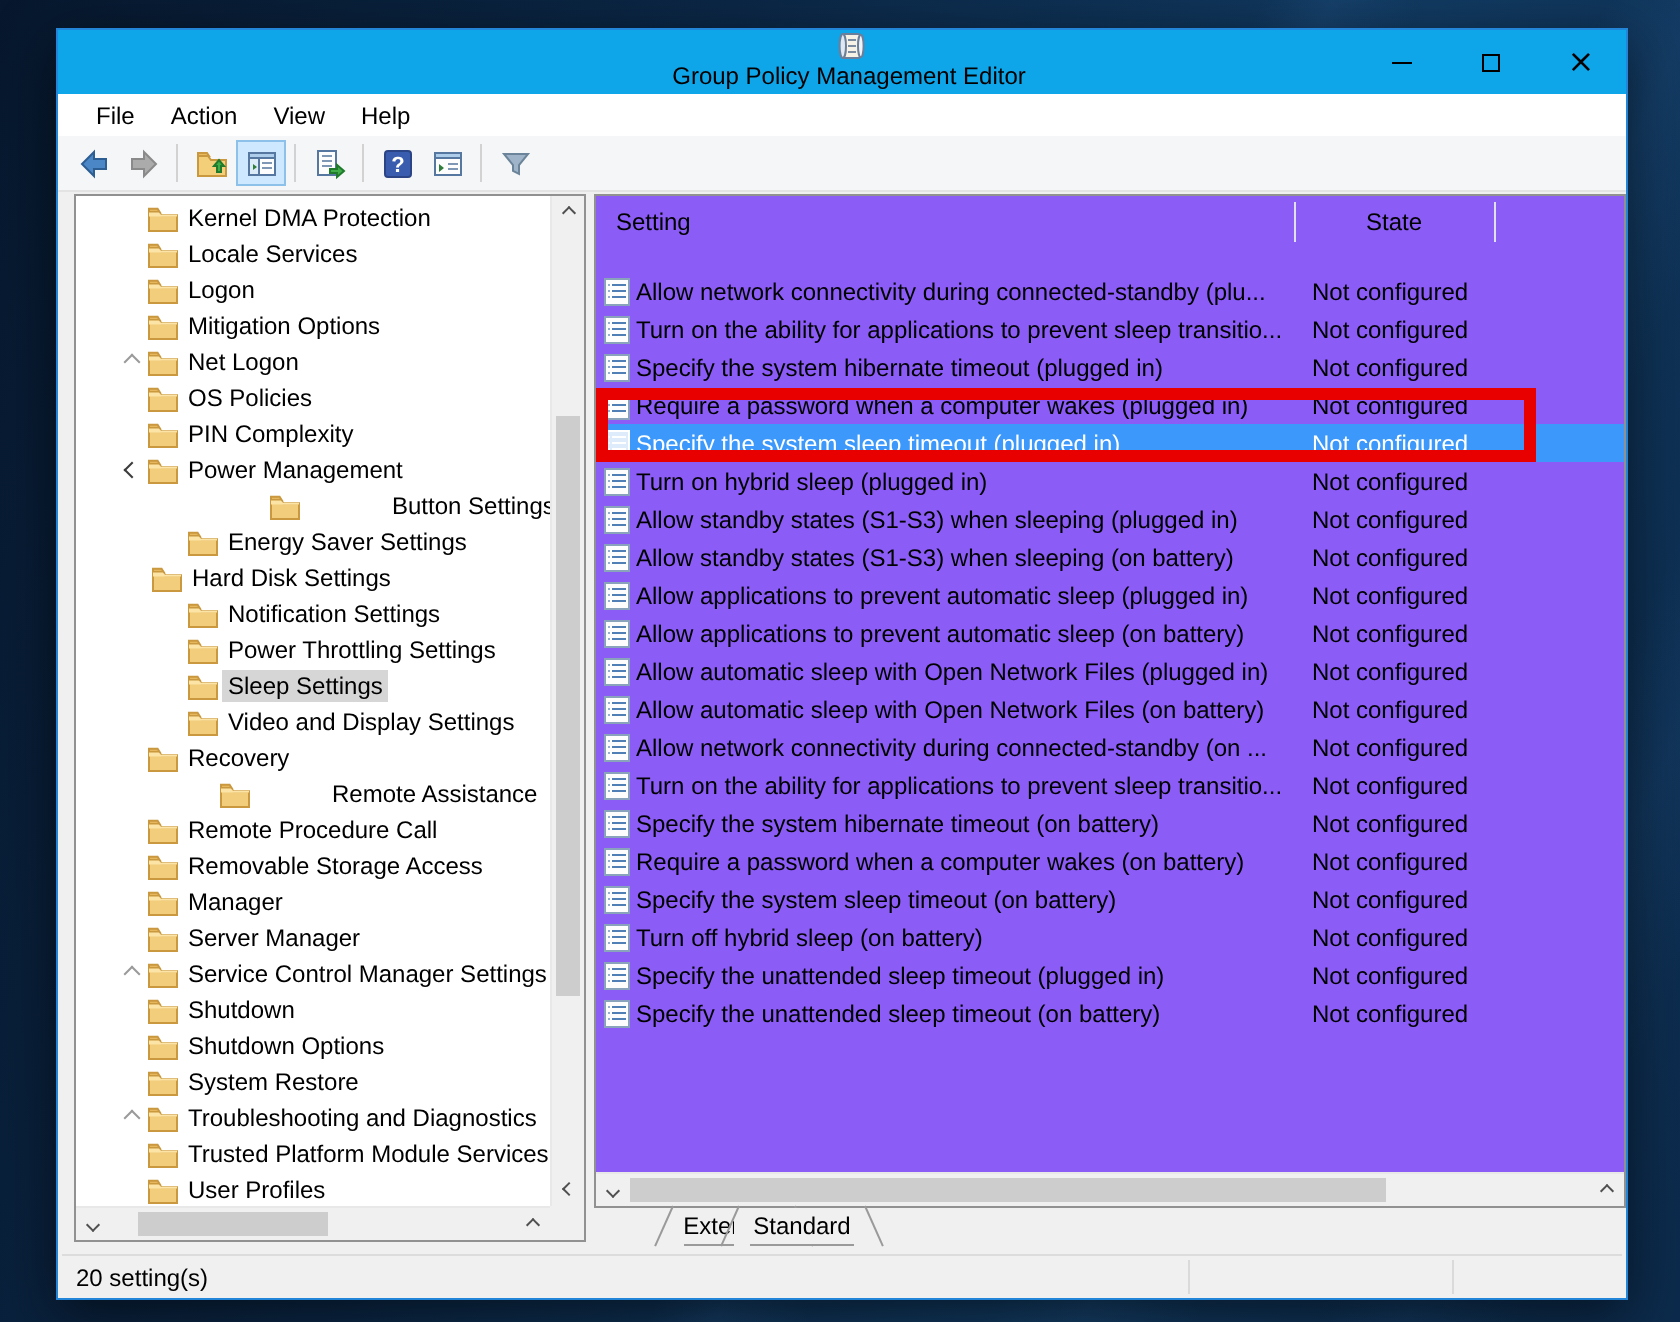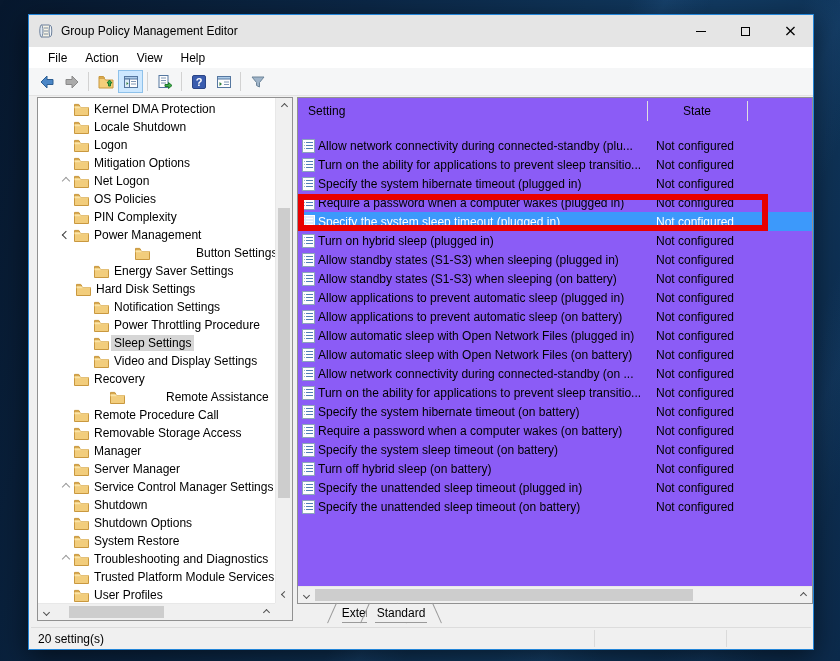--- a/index.html
+++ b/index.html
@@ -16,21 +16,21 @@
       linear-gradient(115deg, transparent 70%, rgba(64,130,200,0.10) 74%, transparent 79%),
       linear-gradient(115deg, transparent 84%, rgba(64,130,200,0.08) 88%, transparent 93%);
   }
 
   
   .window {
     position:absolute; left:28px; top:14px; width:786px; height:636px;
     background:#ffffff; border:1px solid #2385d8;
     box-shadow:0 8px 26px rgba(0,0,0,0.55);
   }
-  .titlebar { height:32px; background:#e5e5e5; display:flex; align-items:center; position:relative; }
+  .titlebar { height:32px; background:#0ea5e9; display:flex; align-items:center; position:relative;flex-direction:column; }
   .title-icon { margin-left:9px; width:16px; height:16px; display:flex; }
   .title-text { margin-left:7px; font-size:12px; color:#000; }
   .win-controls { position:absolute; right:0; top:0; height:32px; display:flex; }
   .win-btn { width:45px; height:32px; display:flex; align-items:center; justify-content:center; }
   .glyph-min { width:10px; border-top:1px solid #000; }
   .glyph-max { width:9px; height:9px; border:1px solid #000; }
   .glyph-close { font-size:16px; line-height:16px; color:#000; font-family:"DejaVu Sans",sans-serif; }
 
   .menubar { height:21px; display:flex; align-items:center; background:#fff; padding-left:10px; }
   .menu-item { font-size:12px; color:#000; padding:2px 9px; }
@@ -217,21 +217,21 @@
           </div>
           <div class="tree-row" style="padding-left: 20px;">
             <span class="chev-spacer"></span>
             <span class="ticon">
               <svg width="15" height="13" viewBox="0 0 15 13">
                 <path d="M0.5 3 h5 l1.2 1.6 H14.5 v7.9 H0.5 Z" fill="#f2cd7c" stroke="#c9983f"></path>
                 <path d="M0.5 3 v-1.6 h4.3 l1 1.6 Z" fill="#e6b75d" stroke="#c9983f"></path>
                 <path d="M0.5 5.2 H14.5 v-0.8 H6.5 L5.4 3.2 H0.5 Z" fill="#fbe4a5"></path>
               </svg>
             </span>
-            <span class="tlabel">Locale Shutdown</span>
+            <span class="tlabel">Locale Services</span>
           </div>
           <div class="tree-row" style="padding-left: 20px;">
             <span class="chev-spacer"></span>
             <span class="ticon">
               <svg width="15" height="13" viewBox="0 0 15 13">
                 <path d="M0.5 3 h5 l1.2 1.6 H14.5 v7.9 H0.5 Z" fill="#f2cd7c" stroke="#c9983f"></path>
                 <path d="M0.5 3 v-1.6 h4.3 l1 1.6 Z" fill="#e6b75d" stroke="#c9983f"></path>
                 <path d="M0.5 5.2 H14.5 v-0.8 H6.5 L5.4 3.2 H0.5 Z" fill="#fbe4a5"></path>
               </svg>
             </span>
@@ -342,21 +342,21 @@
           </div>
           <div class="tree-row" style="padding-left: 40px;">
             <span class="chev-spacer"></span>
             <span class="ticon">
               <svg width="15" height="13" viewBox="0 0 15 13">
                 <path d="M0.5 3 h5 l1.2 1.6 H14.5 v7.9 H0.5 Z" fill="#f2cd7c" stroke="#c9983f"></path>
                 <path d="M0.5 3 v-1.6 h4.3 l1 1.6 Z" fill="#e6b75d" stroke="#c9983f"></path>
                 <path d="M0.5 5.2 H14.5 v-0.8 H6.5 L5.4 3.2 H0.5 Z" fill="#fbe4a5"></path>
               </svg>
             </span>
-            <span class="tlabel">Power Throttling Procedure</span>
+            <span class="tlabel">Power Throttling Settings</span>
           </div>
           <div class="tree-row" style="padding-left: 40px;">
             <span class="chev-spacer"></span>
             <span class="ticon">
               <svg width="15" height="13" viewBox="0 0 15 13">
                 <path d="M0.5 3 h5 l1.2 1.6 H14.5 v7.9 H0.5 Z" fill="#f2cd7c" stroke="#c9983f"></path>
                 <path d="M0.5 3 v-1.6 h4.3 l1 1.6 Z" fill="#e6b75d" stroke="#c9983f"></path>
                 <path d="M0.5 5.2 H14.5 v-0.8 H6.5 L5.4 3.2 H0.5 Z" fill="#fbe4a5"></path>
               </svg>
             </span>

